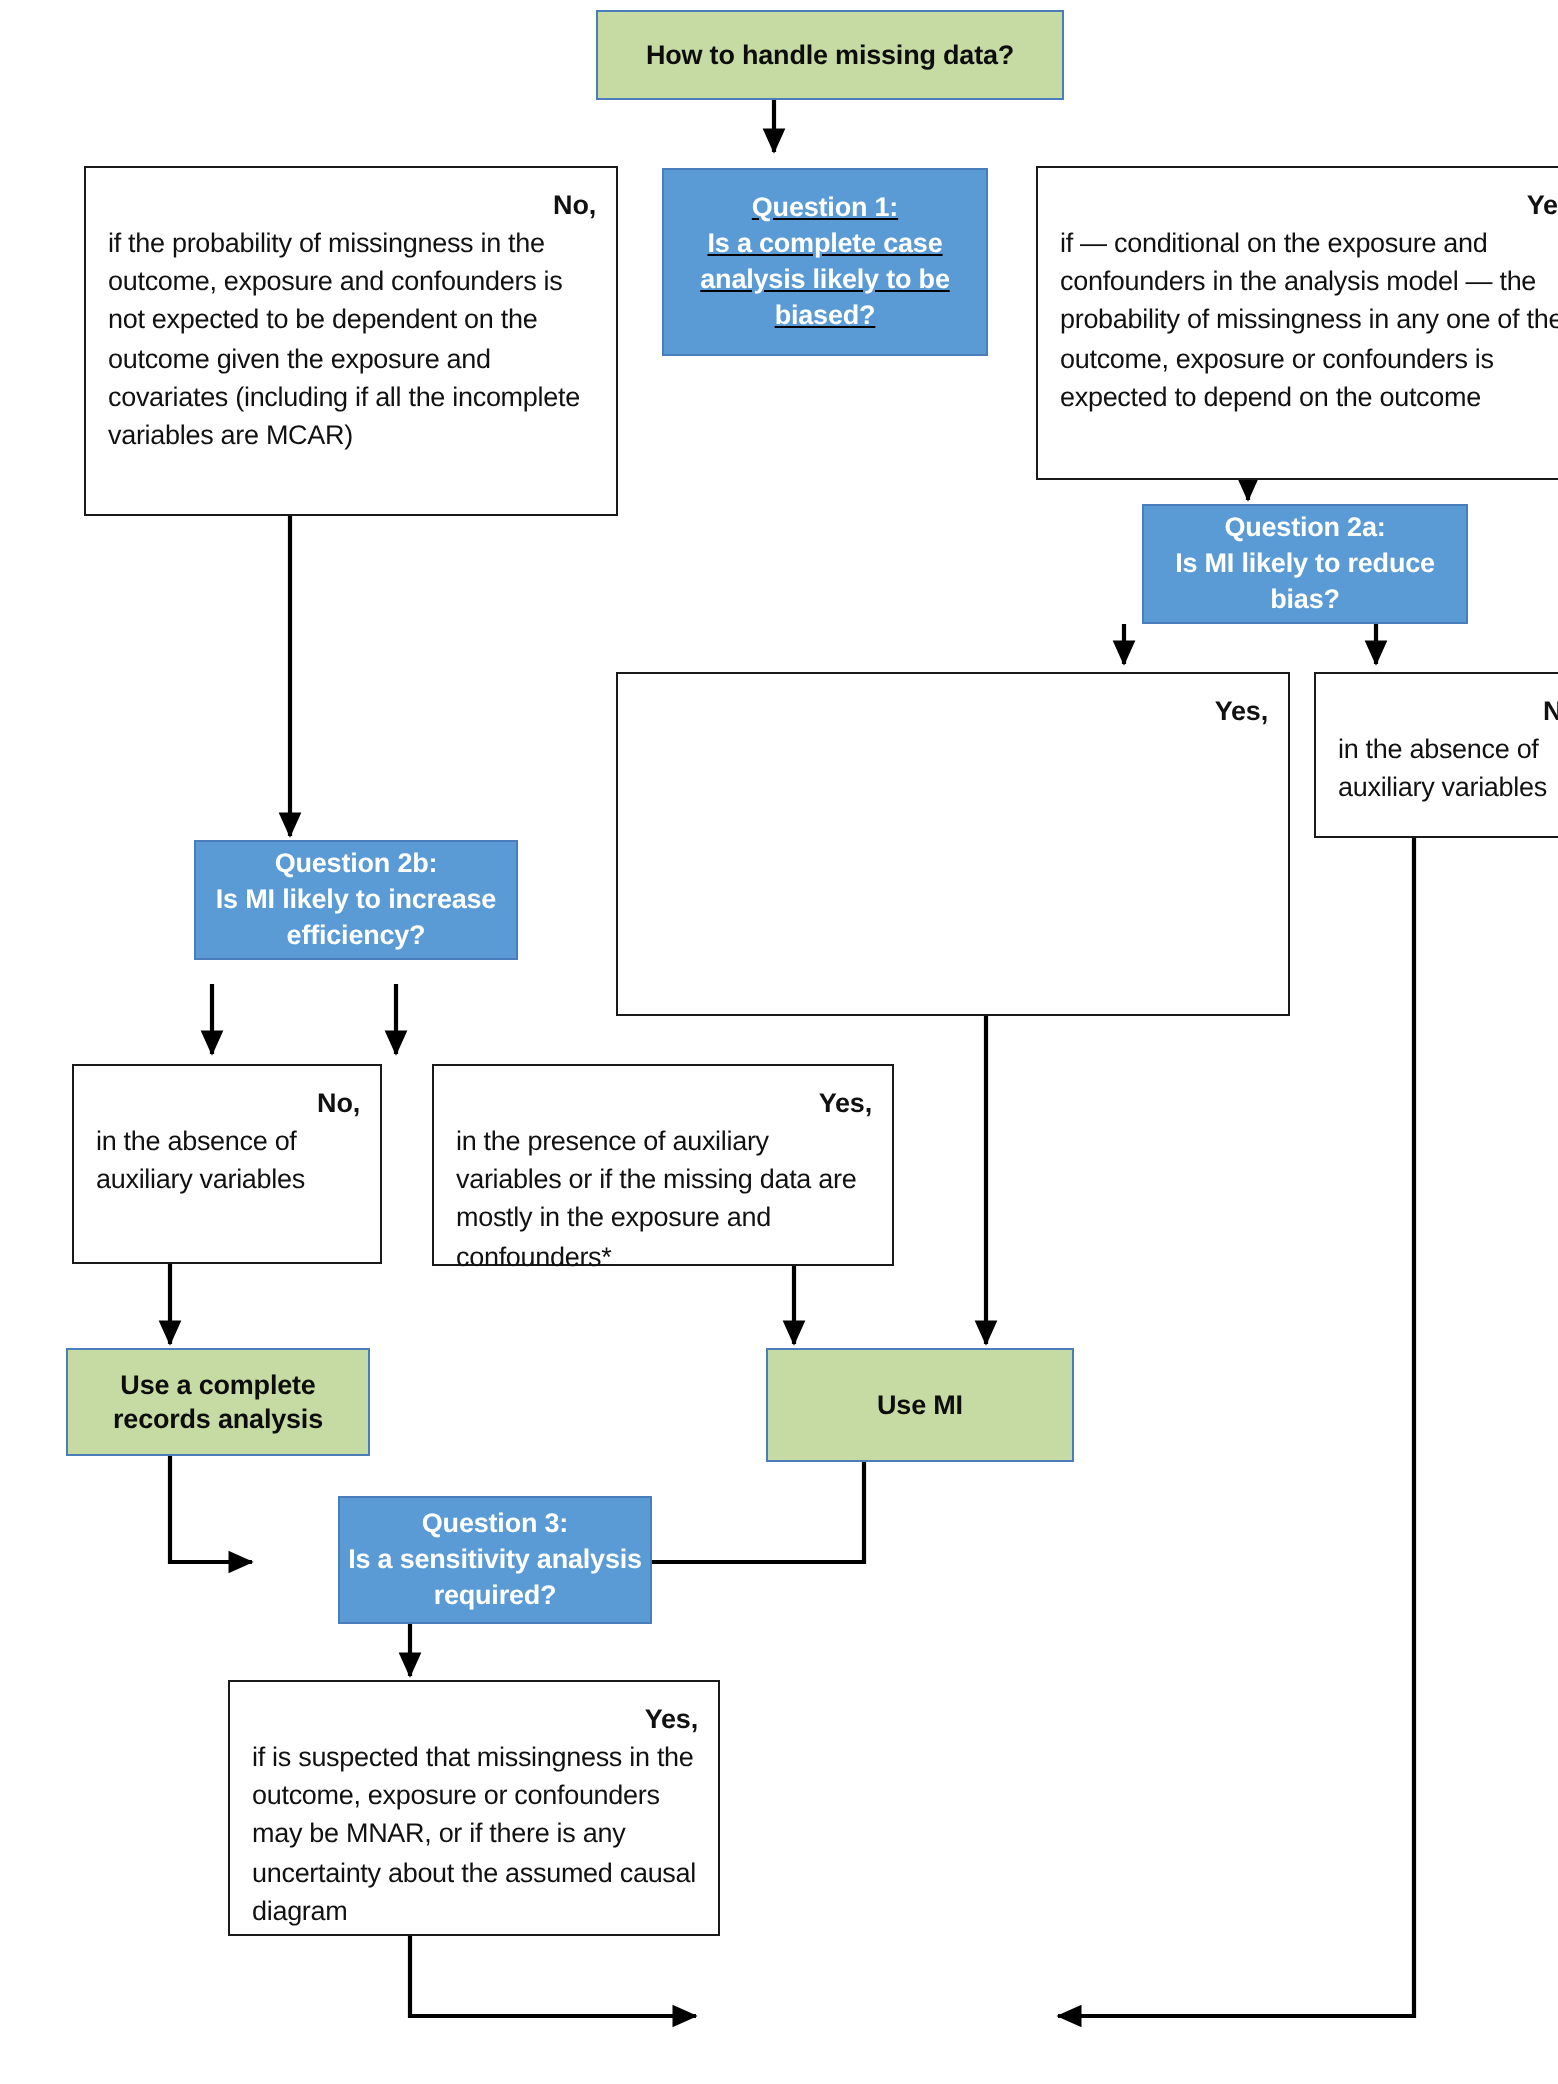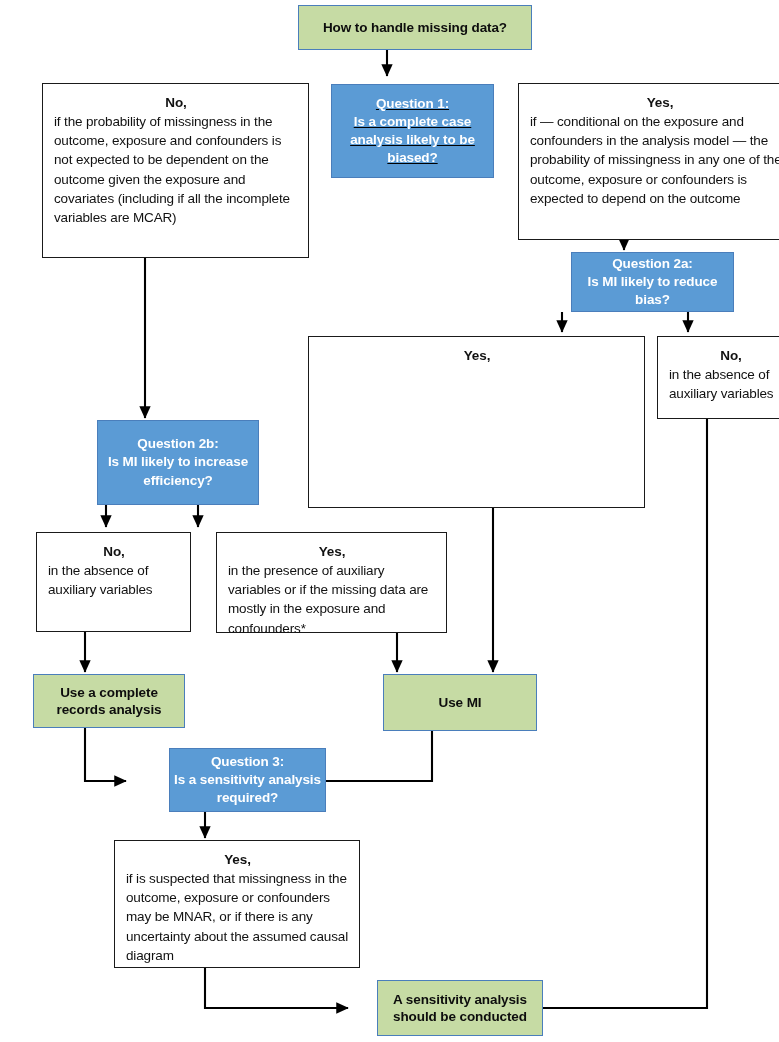--- a/index.html
+++ b/index.html
@@ -58,21 +58,21 @@
     font-weight: bold;
     font-size: 13.5px;
     color: #ffffff;
     line-height: 1.34;
     letter-spacing: -0.1px;
   }
   
   .node.white {
     background: #ffffff;
     border: 1.2px solid #1a1a1a;
-    align-items: center;
+    align-items: flex-end;
     text-align: left;
     justify-content: flex-start;
   }
   .node.white .lead {
     font-weight: bold;
     font-size: 13.5px;
     color: #111111;
     line-height: 1.42;
     letter-spacing: -0.1px;
   }
@@ -160,21 +160,21 @@
 
   <div class="node white pad" style="left:280px; top:336px; width:337px; height:172px;">
     <div class="lead">Yes,</div>
   </div>
 
   <div class="node white pad" style="left:629px; top:336px; width:147px; height:83px;">
     <div class="lead">No,</div>
     <div class="body">in the absence of auxiliary variables</div>
   </div>
 
-  <div class="node blue" style="left:69px; top:420px; width:162px; height:85px;">
+  <div class="node blue" style="left:69px; top:420px; width:162px; height:60px;">
     <div class="title">Question 2b:<br>Is MI likely to increase efficiency?</div>
   </div>
 
   <div class="node white pad" style="left:8px; top:532px; width:155px; height:100px;">
     <div class="lead">No,</div>
     <div class="body">in the absence of auxiliary variables</div>
   </div>
 
   <div class="node white pad" style="left:188px; top:532px; width:231px; height:101px;">
     <div class="lead">Yes,</div>
@@ -191,17 +191,14 @@
 
   <div class="node blue" style="left:141px; top:748px; width:157px; height:64px;">
     <div class="title">Question 3:<br>Is a sensitivity analysis required?</div>
   </div>
 
   <div class="node white pad" style="left:86px; top:840px; width:246px; height:128px;">
     <div class="lead">Yes,</div>
     <div class="body">if is suspected that missingness in the outcome, exposure or confounders may be MNAR, or if there is any uncertainty about the assumed causal diagram</div>
   </div>
 
-  <div class="node green" style="left:349px; top:980px; width:166px; height:56px;">
-    <div class="title">A sensitivity analysis should be conducted</div>
-  </div>
 
 </div>
 
 </body></html>

